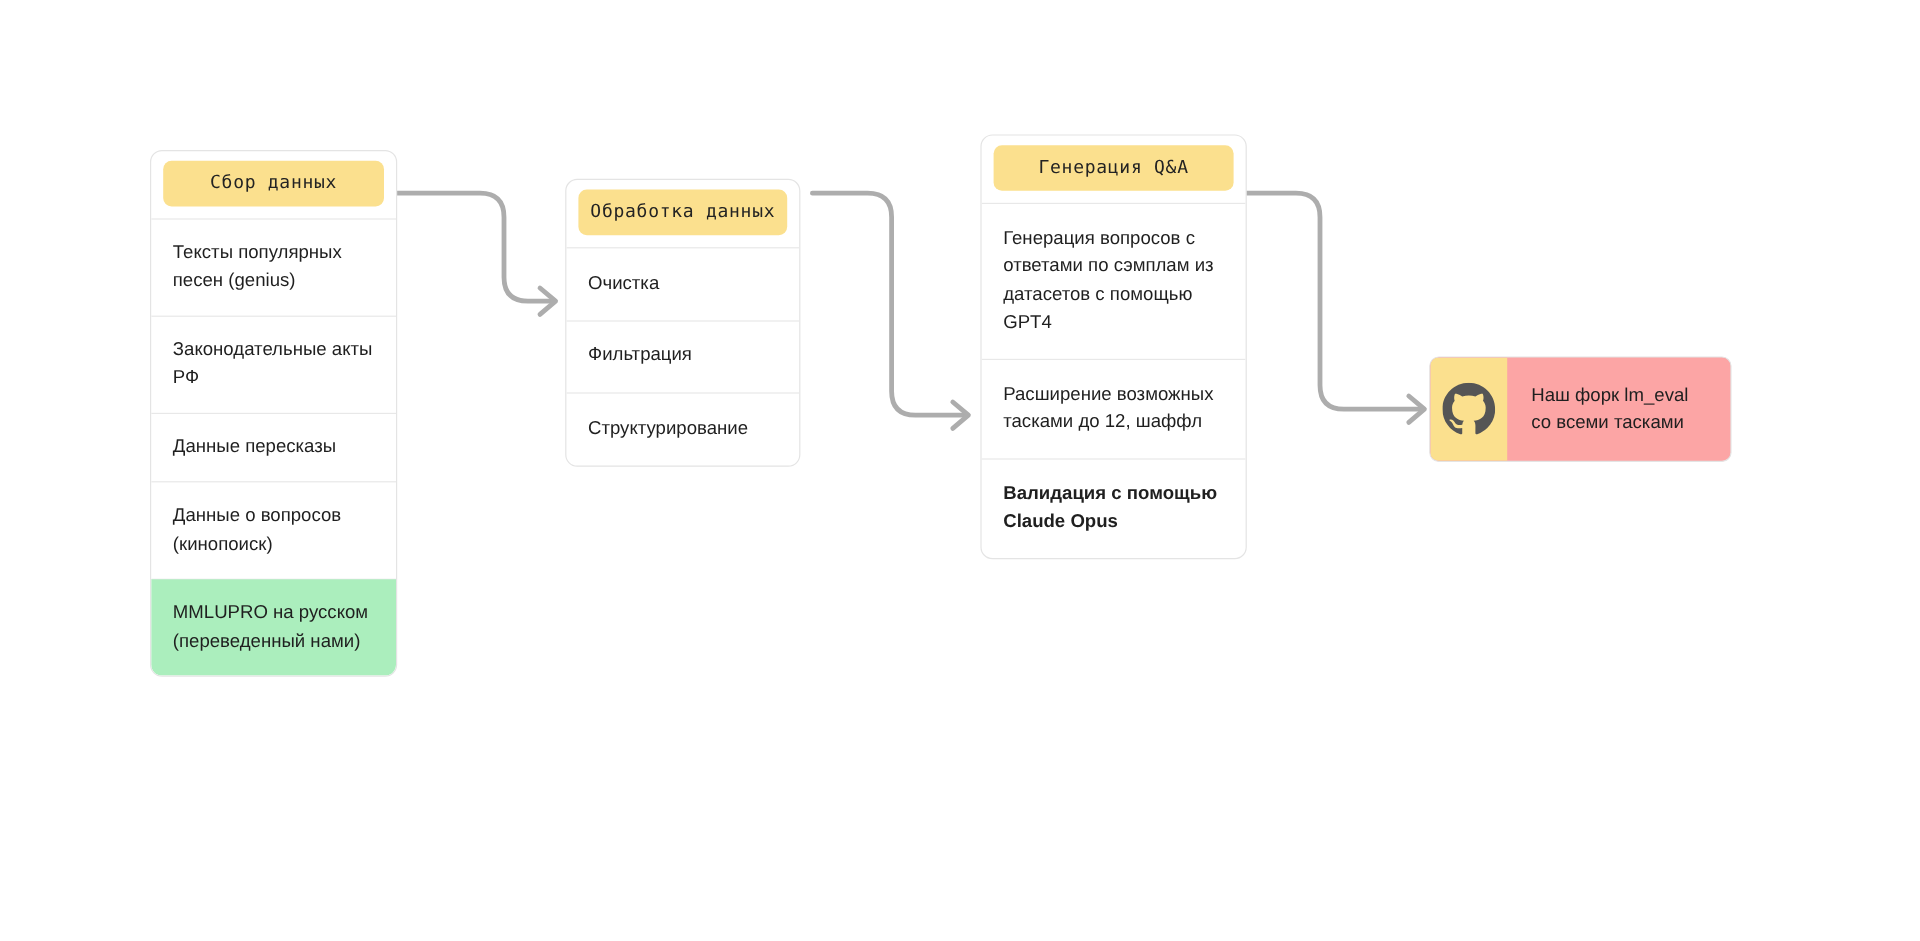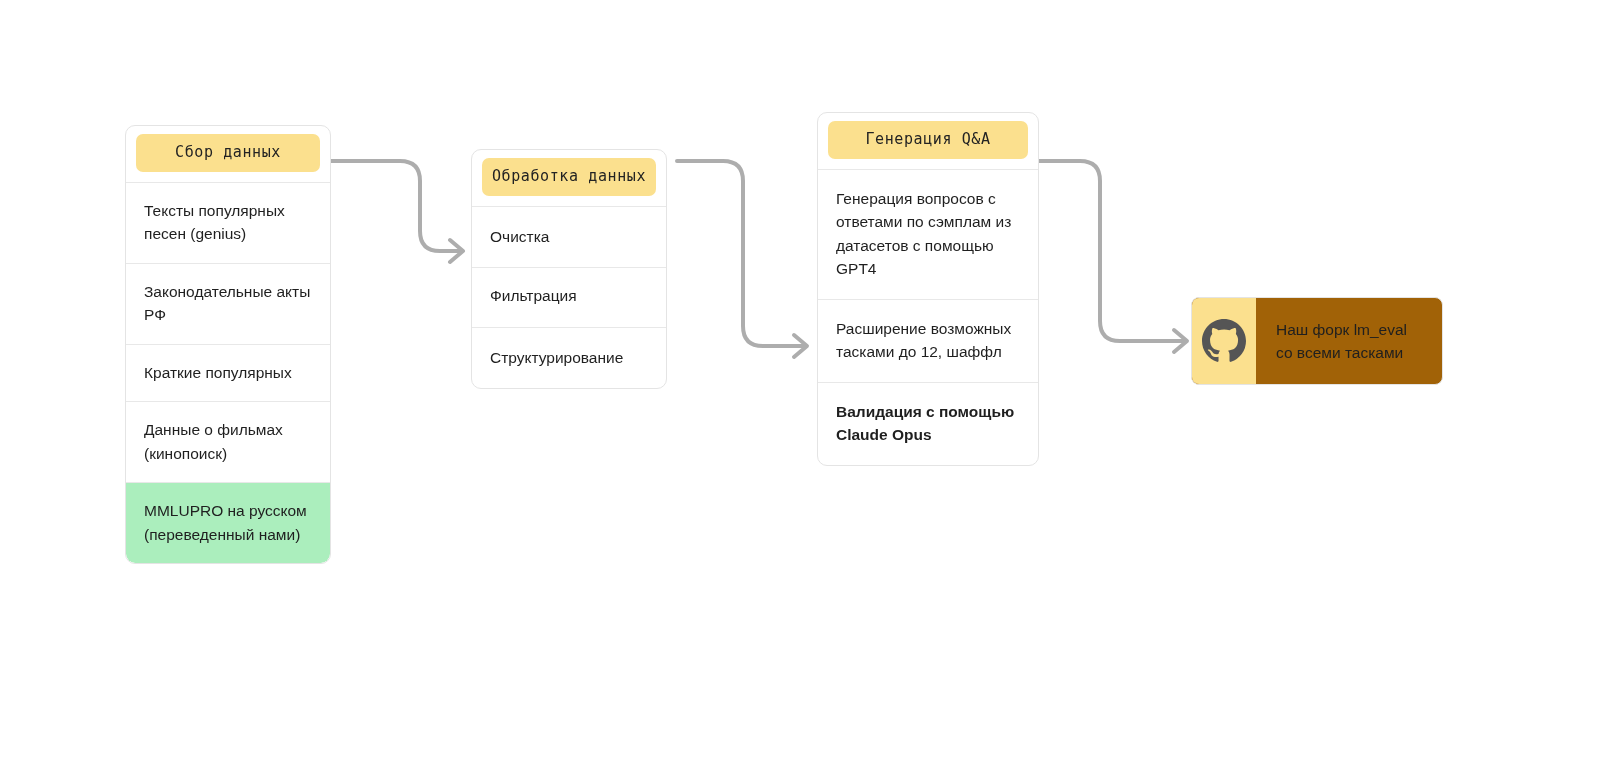--- a/index.html
+++ b/index.html
@@ -83,21 +83,21 @@
     border-bottom-left-radius: 9px;
     border-bottom-right-radius: 9px;
   }
 
   
   .gh-card {
     position: absolute;
     box-sizing: border-box;
     display: flex;
     align-items: stretch;
-    background: #a16207;
+    background: #fca5a5;
     border: 1px solid #e4e4e4;
     border-radius: 8px;
     overflow: hidden;
     z-index: 2;
   }
   .gh-icon-box {
     width: 64px;
     flex: 0 0 64px;
     background: #fbe08e;
     display: flex;
@@ -132,22 +132,22 @@
     <path d="M 1174 330 L 1187 341 L 1174 352" fill="none" stroke="#adadad" stroke-width="4" stroke-linecap="round" stroke-linejoin="round"></path>
   </svg>
 
   <div class="card" style="left:125px; top:125px; width:206px;">
     <div class="card-head">
       <div class="head-pill">Сбор  данных</div>
     </div>
     <div class="rows">
       <div class="row">Тексты популярных песен (genius)</div>
       <div class="row">Законодательные акты РФ</div>
-      <div class="row">Краткие популярных</div>
-      <div class="row">Данные о фильмах (кинопоиск)</div>
+      <div class="row">Данные пересказы</div>
+      <div class="row">Данные о вопросов (кинопоиск)</div>
       <div class="row highlight last-highlight" style="">MMLUPRO на русском (переведенный нами)</div>
     </div>
   </div>
 
   <div class="card" style="left:471px; top:125px; width:196px;margin-top:24px;">
     <div class="card-head">
       <div class="head-pill">Обработка  данных</div>
     </div>
     <div class="rows">
       <div class="row" style="padding-top:18px;padding-bottom:19px;">Очистка</div>

